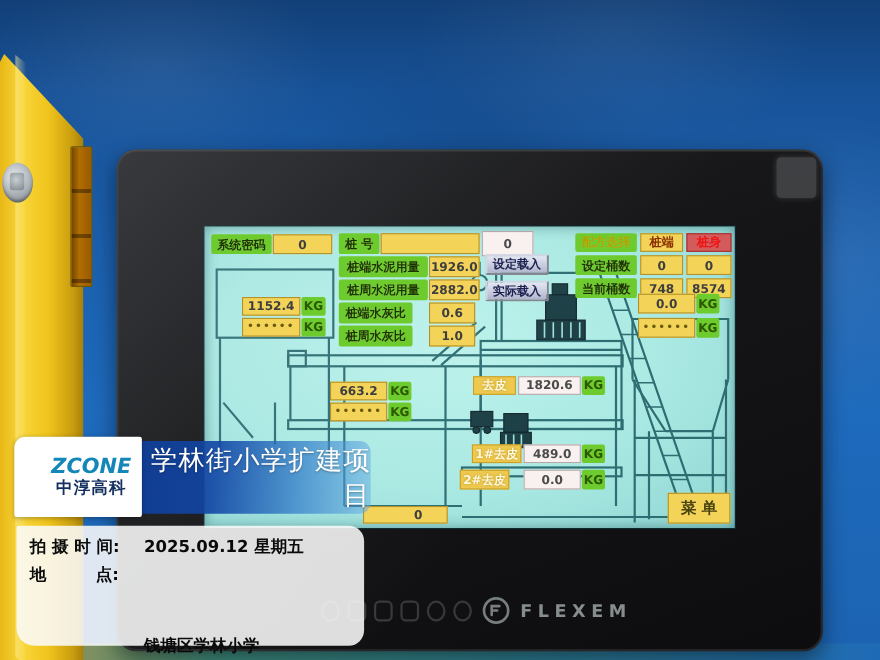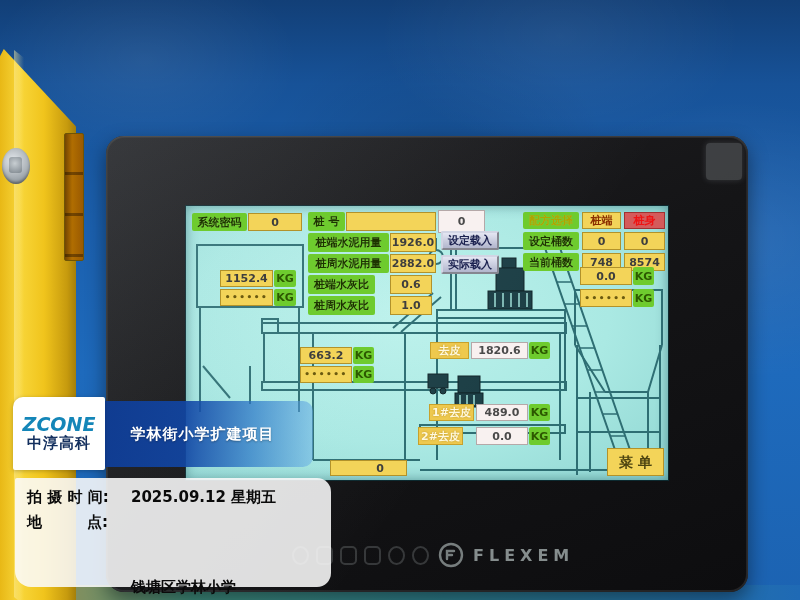--- a/index.html
+++ b/index.html
@@ -66,33 +66,33 @@
   
   .brand{position:absolute;left:186px;top:402px;width:320px;height:34px;display:flex;
     align-items:center;gap:9px;z-index:3;}
   .ghosts{display:flex;gap:7px;opacity:.20;}
   .ghost{width:13px;height:15px;border:2px solid #cfd8d8;border-radius:5px;}
   .ghost.r{border-radius:50%;}
   .fcircle{width:26px;height:26px;opacity:.75;}
   .fname{color:#9aa3a3;font-size:16px;font-weight:700;letter-spacing:5px;opacity:.85;}
 
   
-  .wm{position:absolute;z-index:10;}
+  .wm{position:absolute;z-index:10;padding-left:24px;}
   .wm-logo{left:13px;top:397px;width:92px;height:73px;background:#fff;
     border-radius:10px 2px 2px 2px;display:flex;flex-direction:column;align-items:center;
     justify-content:center;box-shadow:0 1px 4px rgba(0,0,0,.25);}
   .wm-logo .zc{font-weight:900;font-style:italic;font-size:19px;letter-spacing:0;
     color:#1486b8;line-height:1;}
   .wm-logo .zh{font-weight:900;font-size:15px;color:#132f5e;line-height:1.25;letter-spacing:1px;}
   .wm-title{left:92px;top:401px;width:221px;height:66px;border-radius:10px;
     background:linear-gradient(95deg,rgba(14,60,150,.94) 0%,rgba(17,70,165,.9) 42%,
       rgba(45,120,200,.72) 72%,rgba(105,175,232,.5) 100%);
     display:flex;align-items:center;justify-content:center;}
-  .wm-title span{color:#fff;font-weight:700;font-size:15px;letter-spacing:1px;
-    text-shadow:0 1px 2px rgba(0,0,0,.3);}
+  .wm-title span{color:#fff;font-weight:400;font-size:24px;letter-spacing:1px;
+    text-shadow:0 1px 2px rgba(0,0,0,.3);text-align:right;}
   .wm-info{left:15px;top:478px;width:316px;height:109px;
     background:rgba(250,250,250,.88);border-radius:2px 14px 14px 16px;
     padding:7px 0 0 12px;box-sizing:border-box;color:#0a0a0a;}
   .wm-row{font-size:15px;font-weight:700;line-height:25px;display:flex;}
   .wm-lab{width:104px;flex:none;}
   .wm-val{white-space:nowrap;}
   .wm-val2{margin-left:104px;font-size:15px;font-weight:700;line-height:25px;margin-top:40px;}
 </style>
 </head>
 <body>

